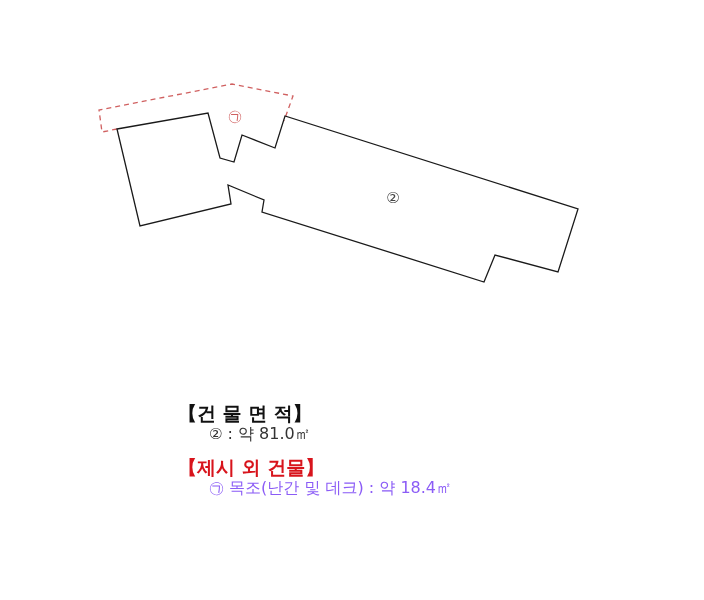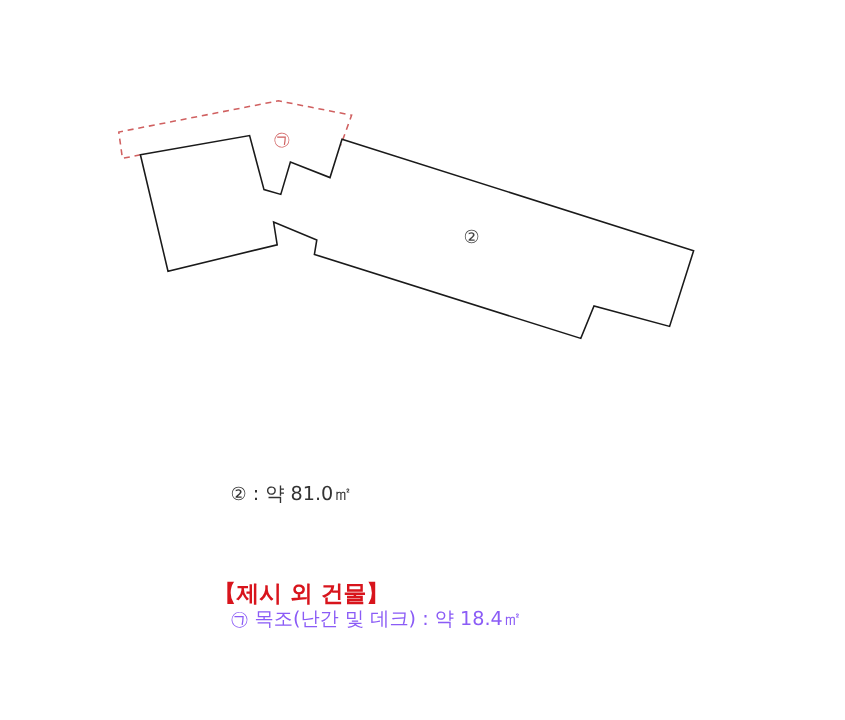--- a/index.html
+++ b/index.html
@@ -1,37 +1,38 @@
 <!DOCTYPE html>
 <html><head>
   <meta charset="utf-8">
   <style>
     html, body { margin: 0; padding: 0; background: #ffffff; }
     body { width: 704px; height: 600px; position: relative; overflow: hidden;
            font-family: "DejaVu Sans", "Liberation Sans", sans-serif; }
     .canvas { position: absolute; left: 0; top: 0; width: 704px; height: 600px; }
     .legend-heading { font-weight: bold; font-size: 19px; line-height: 22px; letter-spacing: 0px; color: #111111; white-space: nowrap; }
     .legend-heading.red { color: #d8141c; }
-    .legend-line { font-size: 16px; line-height: 20px; margin-left: 14px; white-space: nowrap; color: #333333; }
+    .legend-line { font-size: 16px; line-height: 20px; margin-left: 31px; white-space: nowrap; color: #333333; }
     .legend-line.red { color: #8b5cf6; }
     .block1 { position: absolute; left: 178px; top: 402px; }
-    .block2 { position: absolute; left: 178px; top: 484px; }
+    .block2 { position: absolute; left: 178px; top: 456px; }
     .mark { font-size: 15px; }
   </style>
 </head>
 <body>
 
 <svg class="canvas" width="704" height="600" viewBox="0 0 704 600" xmlns="http://www.w3.org/2000/svg">
   <polyline id="annex-outline" fill="none" stroke="#d06060" stroke-width="1.3" stroke-dasharray="5,4" points="117,129 102,132 99,110 232,84 293,96 284,121"></polyline>
   <polygon id="main-outline" fill="none" stroke="#1a1a1a" stroke-width="1.3" stroke-linejoin="miter" points="117,129 208,113 220,158 234,162 242,135 275,148 285,116 578,209 558,272 495,255 484,282 262,212 264,200 228,185 231,204 140,226"></polygon>
   <text id="main-label" font-family="DejaVu Sans, sans-serif" font-size="15" fill="#444444" text-anchor="middle" dominant-baseline="middle" x="393" y="198">②</text>
   <text id="annex-label" font-family="DejaVu Sans, sans-serif" font-size="14" fill="#d06060" text-anchor="middle" dominant-baseline="middle" x="235" y="117">㉠</text>
 </svg>
 
 <div class="block1">
+  <div class="legend-heading">【건 물 면 적】</div>
   <div class="legend-line">
     <span class="mark">②</span><span> : 약 81.0㎡</span>
   </div>
 </div>
 
 <div class="block2">
   <div class="legend-heading red">【제시 외 건물】</div>
   <div class="legend-line red">
     <span class="mark">㉠</span><span> 목조(난간 및 데크) : 약 18.4㎡</span>
   </div>

